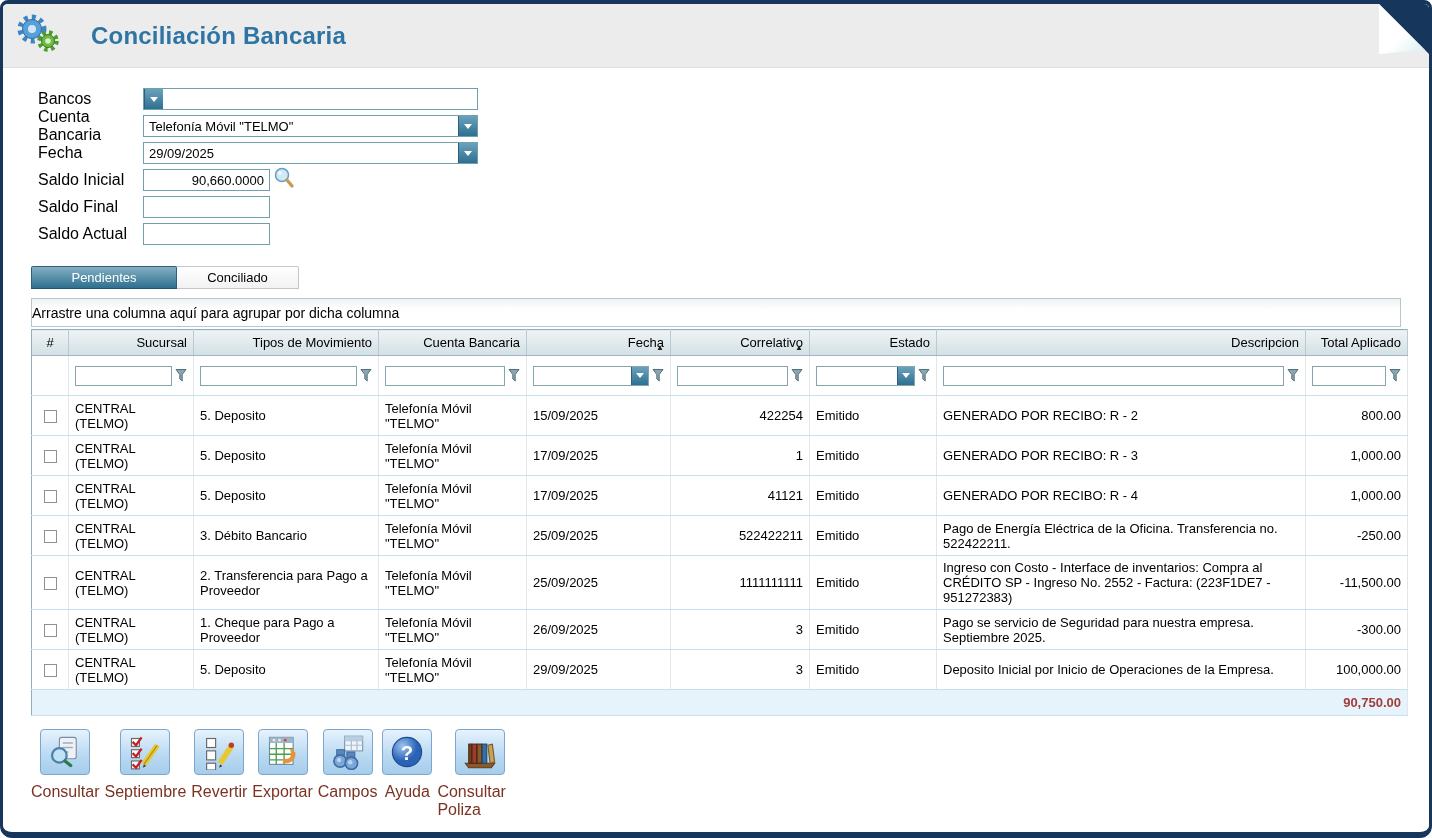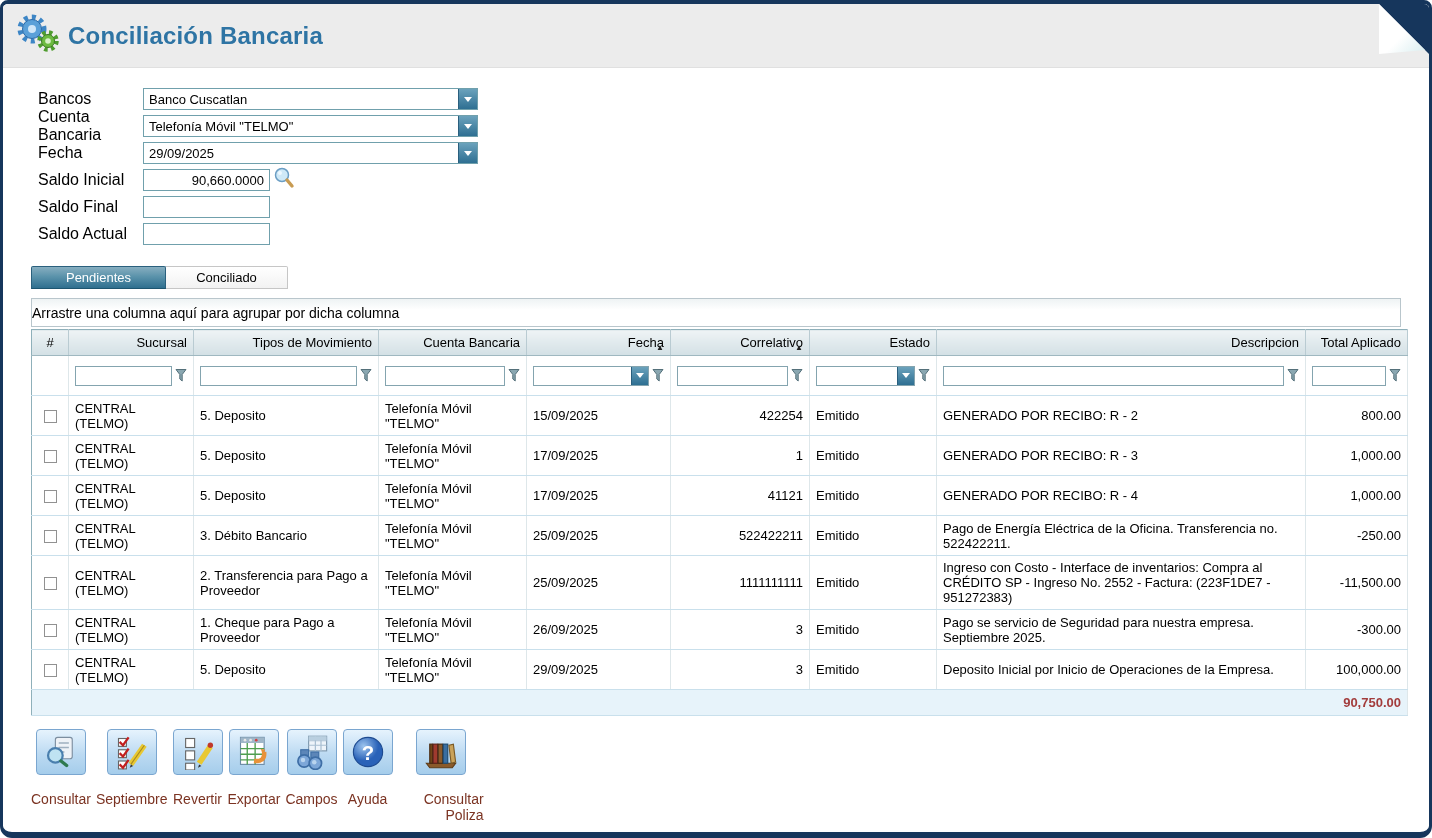--- a/index.html
+++ b/index.html
@@ -4,21 +4,21 @@
 <style>
   * { box-sizing: border-box; margin: 0; padding: 0; }
   html,body { width:1432px; height:838px; background:#fff; font-family:"Liberation Sans", sans-serif; }
   .window{
     position:relative; width:1432px; height:838px;
     border:3px solid #16365c; border-top-width:4px; border-bottom-width:6px;
     border-radius:8px 8px 12px 12px; background:#fff; overflow:hidden;
   }
   
   .titlebar{ height:64px; background:#ececec; border-bottom:1px solid #e0e0e0;
-    display:flex; align-items:center; padding-left:12px; gap:7px; }
+    display:flex; align-items:center; padding-left:12px; gap:30px; }
   .app-title{ font-size:24px; color:#2e74a4; font-weight:700; letter-spacing:.2px; }
   
   .corner-fold{ position:absolute; top:0; right:0; width:50px; height:50px; z-index:5; }
   .fold-navy{ position:absolute; inset:0; background:#16365c;
     clip-path:polygon(0 0,100% 0,100% 100%); }
   .fold-paper{ position:absolute; inset:0;
     background:linear-gradient(135deg,#ffffff 55%,#d9eef0 95%);
     clip-path:polygon(0 0,92% 92%,0 100%); border-radius:0 0 12px 0;
     box-shadow:2px 2px 3px rgba(0,0,0,.25); }
   
@@ -32,21 +32,21 @@
   .combo-btn{ width:19px; border-left:1px solid #2a5f7e;
     background:linear-gradient(#6ba2bc,#2e6f92); display:flex; align-items:center; justify-content:center; cursor:pointer; }
   .combo-btn::after{ content:""; border-left:4px solid transparent; border-right:4px solid transparent; border-top:5px solid #fff; }
   .text-input{ width:127px; height:22px; border:1px solid #70a0ac; font-size:13px; padding:0 5px;
     font-family:"Liberation Sans",sans-serif; color:#000; }
   .num{ text-align:right; }
   .saldo-wrap{ display:flex; align-items:center; gap:3px; }
   
   .tabs{ display:flex; margin-top:21px; }
   .tab{ height:23px; display:flex; align-items:center; justify-content:center; font-size:13px; cursor:pointer; }
-  .tab.active{ width:135px; color:#fff;
+  .tab.active{ width:146px; color:#fff;
     background:linear-gradient(#87aec0,#5b93ab 45%,#2f6f8f);
     border:1px solid #2a607d; border-bottom-color:#1d5570; border-radius:2px 2px 0 0; }
   .tab.inactive{ width:122px; color:#000; background:linear-gradient(#ffffff,#f2f2f2);
     border:1px solid #c6c6c6; border-left:none; border-radius:0 2px 0 0; }
   
   .group-panel{ margin-top:9px; height:29px; border:1px solid #b9c6cc;
     background:linear-gradient(#eef3f4,#ffffff 40%); display:flex; align-items:center;
     font-size:14px; color:#000; }
   
   table.grid{ border-collapse:collapse; table-layout:fixed; width:1376px; margin-top:2px;
@@ -75,21 +75,21 @@
   .grid td.c-sucursal{ padding-right:18px; }
   .row-cb{ appearance:none; width:13px; height:13px; border:1px solid #919191; background:#fff; cursor:pointer; vertical-align:middle; }
   
   .grid td.footer-cell{ background:#e7f3fa; border-top:1px solid #aac4d0; text-align:right;
     font-weight:bold; color:#a23c3c; font-size:13px; height:26px; padding:4px 6px; }
   
   .toolbar{ display:flex; margin-top:13px; gap:5px; align-items:flex-start; }
   .tool-item{ display:flex; flex-direction:column; align-items:center; width:auto; min-width:50px; cursor:pointer; }
   .tool-btn{ width:50px; height:46px; border:1px solid #7aa6d0; border-radius:4px;
     background:linear-gradient(#e6f3fd,#bcdaf2 55%,#a5cdeb); display:flex; align-items:center; justify-content:center; }
-  .tool-label{ margin-top:16px; font-size:14px; color:#7b3322; text-align:right; line-height:1.15; max-width:86px; }
+  .tool-label{ margin-top:8px; font-size:16px; color:#7b3322; text-align:left; line-height:1.15; max-width:86px; }
 </style>
 </head>
 <body>
 
 <div class="window">
 
   <div class="titlebar">
     <span>
       <svg width="46" height="42" viewBox="0 0 46 42">
         <circle cx="17" cy="16" r="12" fill="none" stroke="#3d86c6" stroke-width="5" stroke-dasharray="4 4"></circle>
@@ -106,21 +106,20 @@
     <div class="fold-navy"></div>
       <div class="fold-paper"></div>
   </div>
 
   <div class="content">
 
     <div class="form-area">
       <div class="form-row">
         <span class="form-label">Bancos</span>
         <div class="combo">
-          <span class="combo-value">Banco Cuscatlan</span>
           <span class="combo-btn"></span>
         </div>
       </div>
       <div class="form-row">
         <span class="form-label">Cuenta Bancaria</span>
         <div class="combo">
           <span class="combo-value">Telefonía Móvil "TELMO"</span>
           <span class="combo-btn"></span>
         </div>
       </div>

